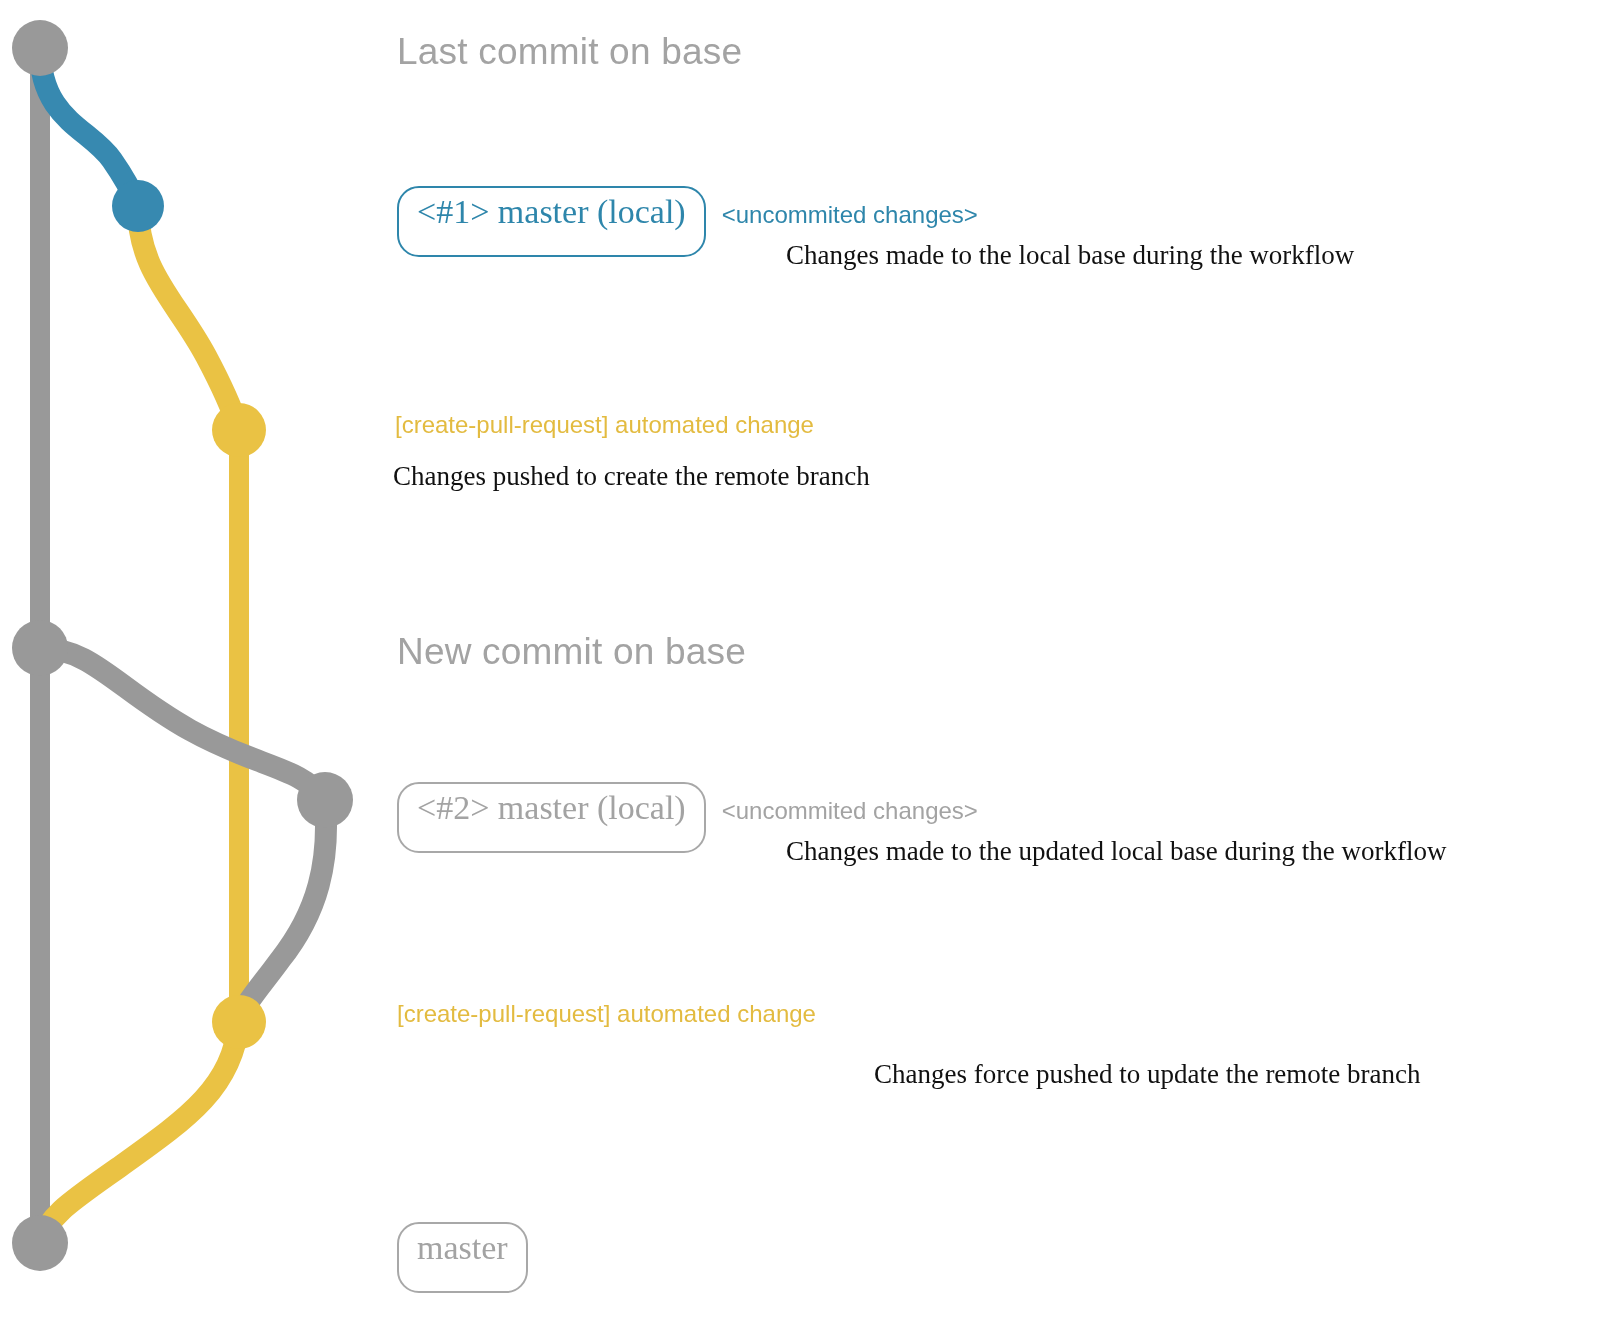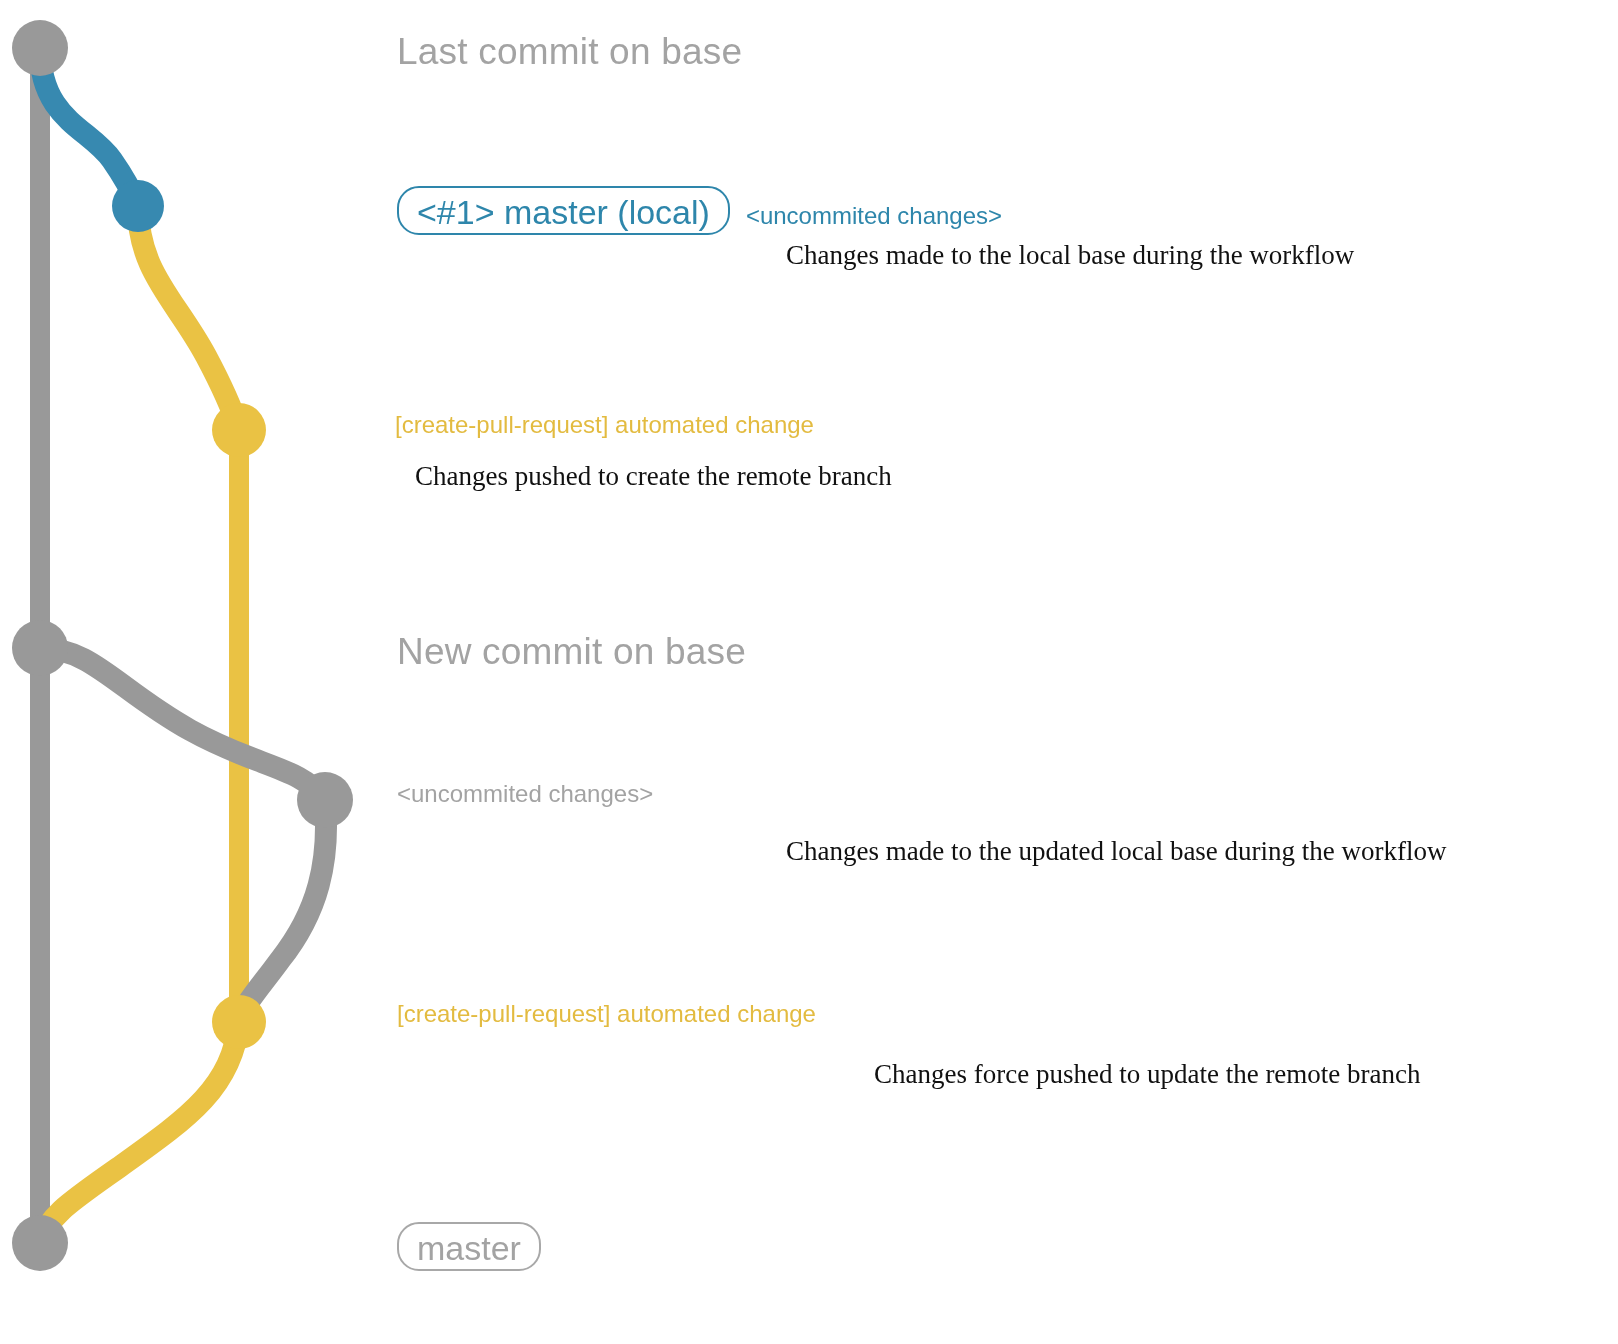--- a/index.html
+++ b/index.html
@@ -37,26 +37,26 @@
     color: #a3a3a3;
     letter-spacing: 0.2px;
     font-family: "Liberation Sans", sans-serif;
   }
 
   
   .badge {
     display: inline-block;
     border: 2.5px solid #999999;
     border-radius: 22px;
-    padding: 7px 18px 4px 18px;
+    padding: 7px 18px 26px 18px;
     font-size: 34px;
     line-height: 1;
     color: #999999;
     background: transparent;
-    font-family: Liberation Sans, sans-serif;
+    font-family: Liberation Serif, serif;
   }
   .badge.blue   { border-color: #2e86ab; color: #2e86ab; }
   .badge.yellow { border-color: #e0b63a; color: #e0b63a; }
   .badge.gray   { border-color: #a8a8a8; color: #a3a3a3; }
 
   
   .subject {
     font-size: 24px;
     line-height: 1;
     font-family: "Liberation Sans", sans-serif;
@@ -112,27 +112,30 @@
   <span class="badge-wrap">
     <span class="badge blue">&lt;#1&gt; master (local)</span>
   </span>
   <span class="subject blue">&lt;uncommited changes&gt;</span>
 </div>
 <div class="note" style="left:786px; top:240px;">Changes made to the local base during the workflow</div>
 
 <div class="row" style="left:395px; top:413px;">
   <span class="subject yellow">[create-pull-request] automated change</span>
 </div>
-<div class="note" style="left:415px; top:461px;">Changes pushed to create the remote branch</div>
+<div class="note" style="left:393px; top:461px;">Changes pushed to create the remote branch</div>
 
 <div class="row" style="left:397px; top:631px;">
   <span class="heading">New commit on base</span>
 </div>
 
 <div class="row" style="left:397px; top:782px;">
+  <span class="badge-wrap">
+    <span class="badge gray">&lt;#2&gt; master (local)</span>
+  </span>
   <span class="subject gray">&lt;uncommited changes&gt;</span>
 </div>
 <div class="note" style="left:786px; top:836px;">Changes made to the updated local base during the workflow</div>
 
 <div class="row" style="left:397px; top:1002px;">
   <span class="subject yellow">[create-pull-request] automated change</span>
 </div>
 <div class="note" style="left:874px; top:1059px;">Changes force pushed to update the remote branch</div>
 
 <div class="row" style="left:397px; top:1222px;">

